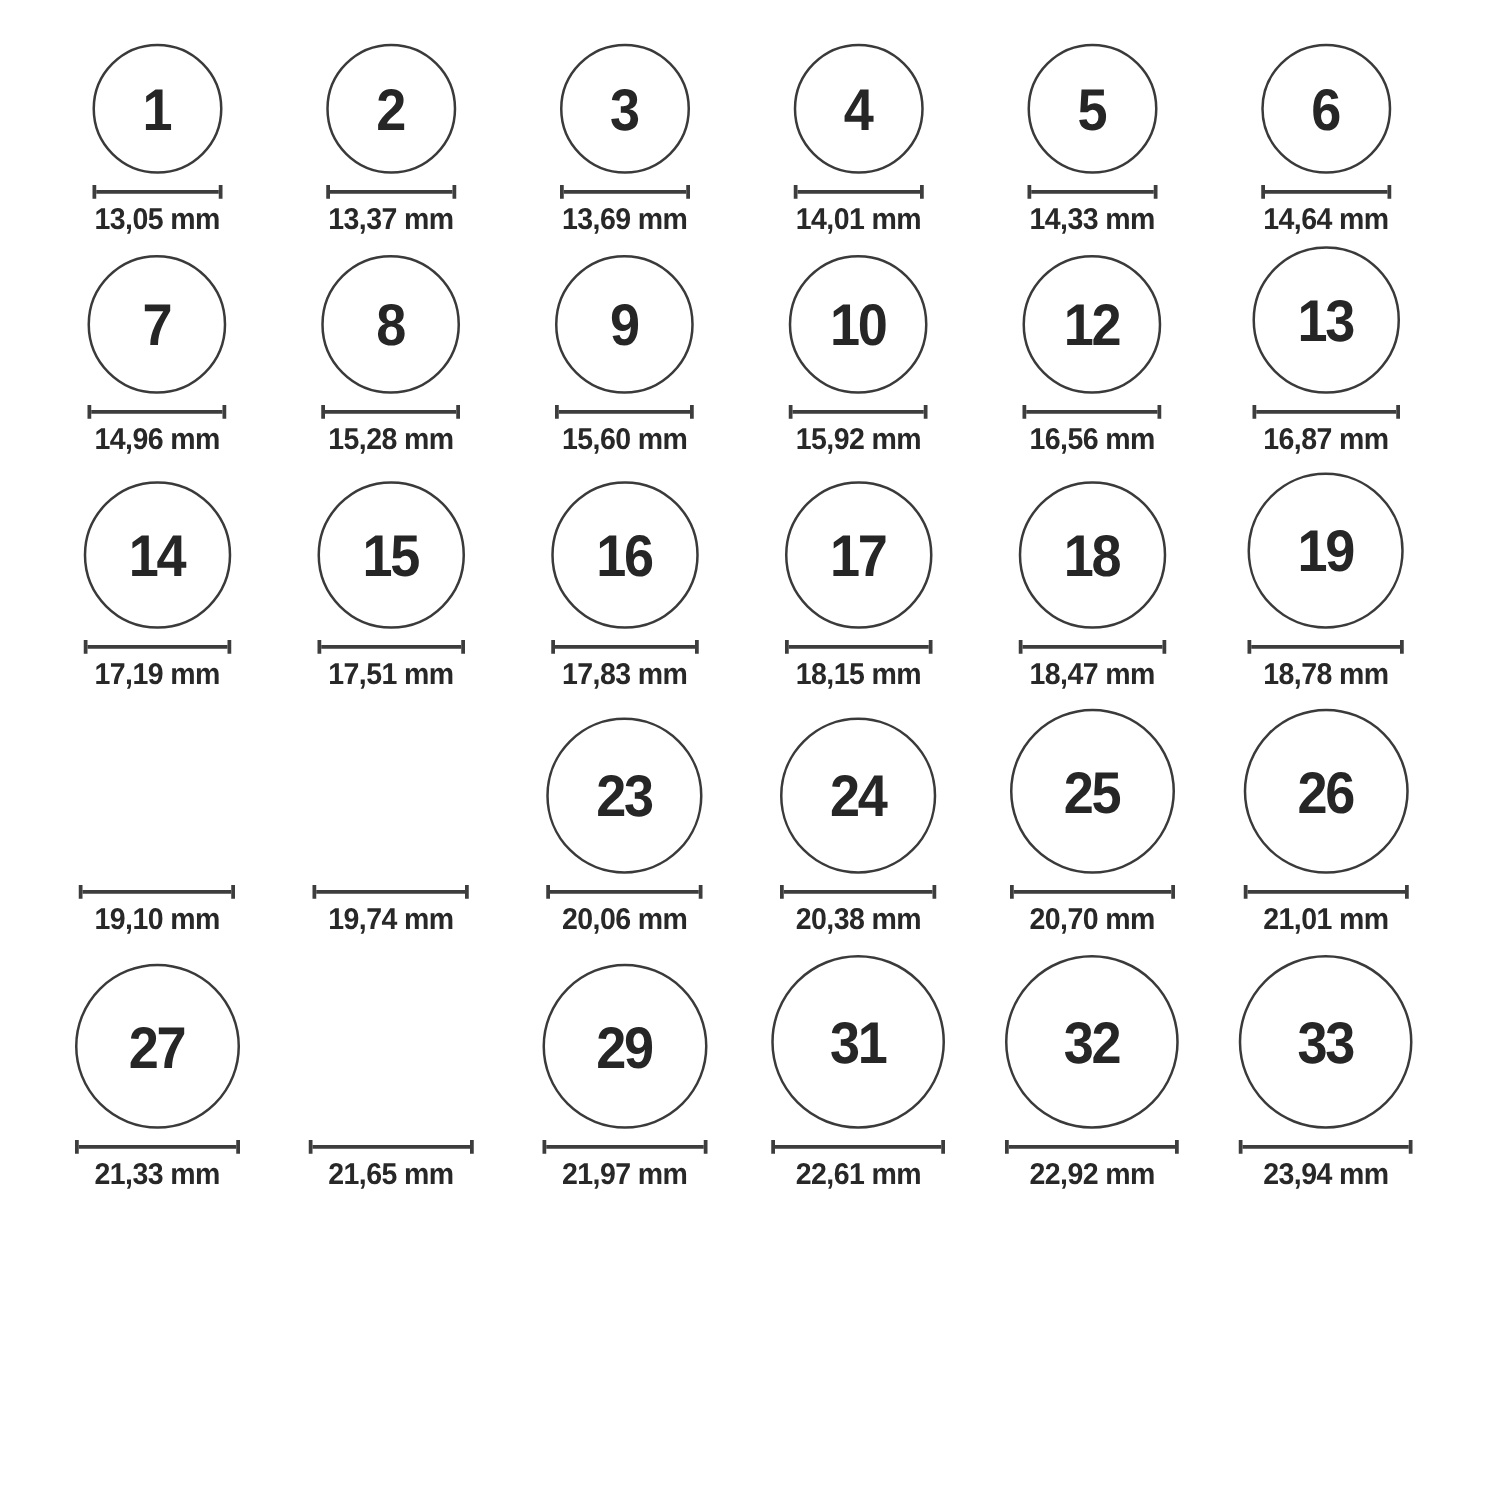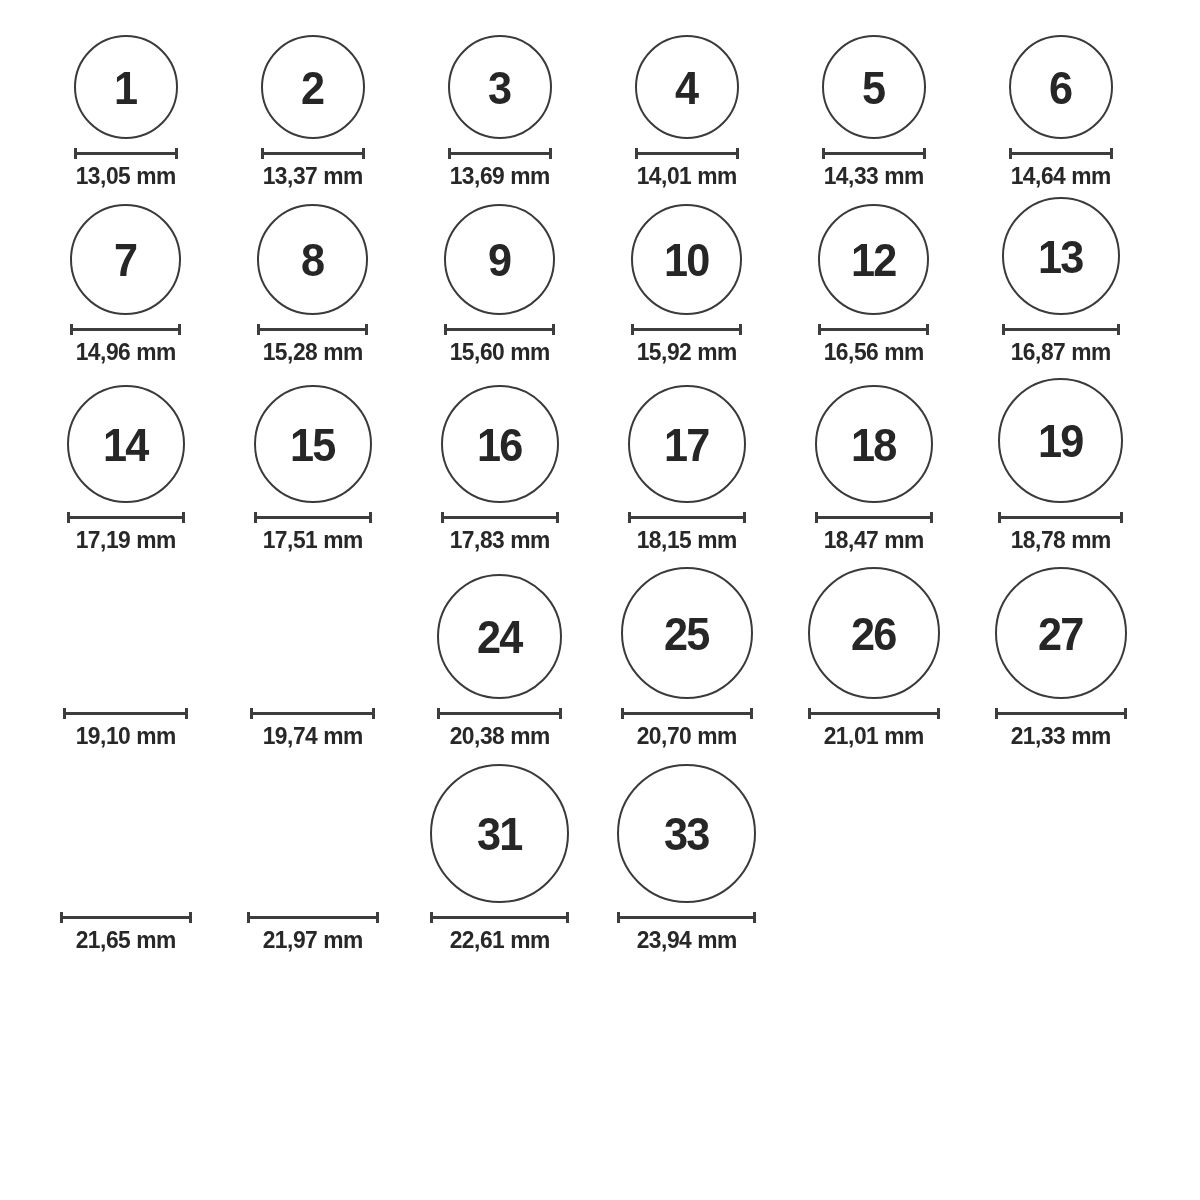--- a/index.html
+++ b/index.html
@@ -212,20 +212,27 @@
       <div class="ring-cell" style="--d: 125px;">
     <div class="measure-line"></div>
     <div class="diameter-label">19,10 mm</div>
   </div>
       <div class="ring-cell" style="--d: 125px;">
     <div class="measure-line"></div>
     <div class="diameter-label">19,74 mm</div>
   </div>
       <div class="ring-cell" style="--d: 125px;">
     <div class="ring-circle">
+      <span class="ring-number">23</span>
+    </div>
+    <div class="measure-line"></div>
+    <div class="diameter-label">20,06 mm</div>
+  </div>
+      <div class="ring-cell" style="--d: 125px;">
+    <div class="ring-circle">
       <span class="ring-number">24</span>
     </div>
     <div class="measure-line"></div>
     <div class="diameter-label">20,38 mm</div>
   </div>
       <div class="ring-cell" style="--d: 132px;">
     <div class="ring-circle">
       <span class="ring-number">25</span>
     </div>
     <div class="measure-line"></div>
@@ -243,29 +250,39 @@
       <span class="ring-number">27</span>
     </div>
     <div class="measure-line"></div>
     <div class="diameter-label">21,33 mm</div>
   </div>
       <div class="ring-cell" style="--d: 132px;">
     <div class="measure-line"></div>
     <div class="diameter-label">21,65 mm</div>
   </div>
       <div class="ring-cell" style="--d: 132px;">
+    <div class="ring-circle">
+      <span class="ring-number">29</span>
+    </div>
     <div class="measure-line"></div>
     <div class="diameter-label">21,97 mm</div>
   </div>
       <div class="ring-cell" style="--d: 139px;">
     <div class="ring-circle">
       <span class="ring-number">31</span>
     </div>
     <div class="measure-line"></div>
     <div class="diameter-label">22,61 mm</div>
+  </div>
+      <div class="ring-cell" style="--d: 139px;">
+    <div class="ring-circle">
+      <span class="ring-number">32</span>
+    </div>
+    <div class="measure-line"></div>
+    <div class="diameter-label">22,92 mm</div>
   </div>
       <div class="ring-cell" style="--d: 139px;">
     <div class="ring-circle">
       <span class="ring-number">33</span>
     </div>
     <div class="measure-line"></div>
     <div class="diameter-label">23,94 mm</div>
   </div>
     </div>
 </div>

